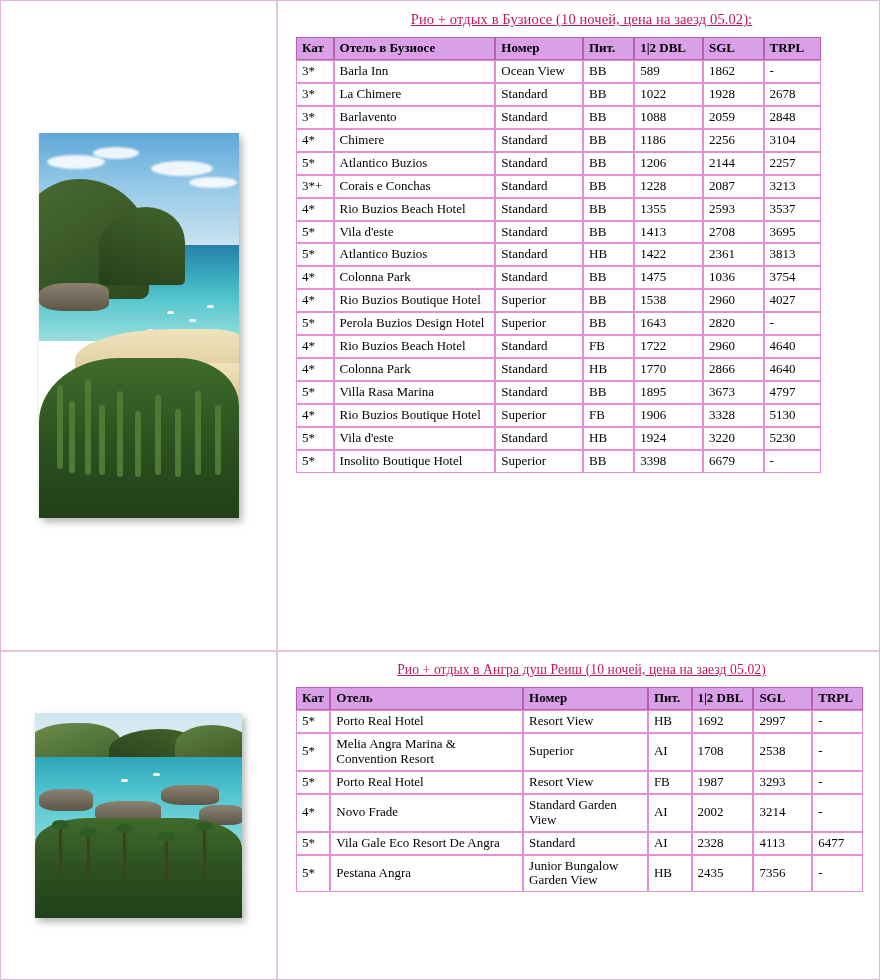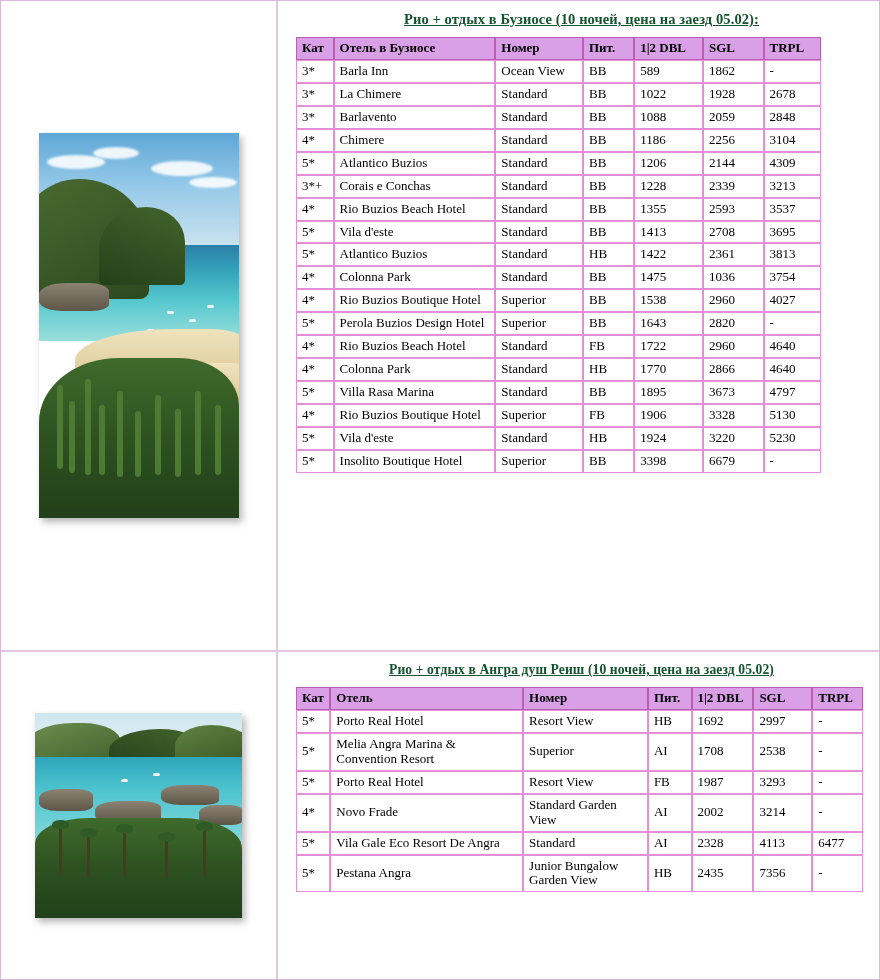--- a/index.html
+++ b/index.html
@@ -125,24 +125,24 @@
     content: "";
     position: absolute;
     top: -5px; left: -7px;
     width: 17px; height: 9px;
     background: #2f5c25;
     border-radius: 50% 50% 40% 40%;
   }
   
   .block-title {
     text-align: center;
-    font-weight: bold;
+    font-weight: normal;
     font-size: 14.5px;
     text-decoration: underline;
-    color: #14532d;
+    color: #be185d;
     margin: 4px 0 9px 0;
     letter-spacing: 0.1px;
   }
   .block-title.small {
     font-size: 13.6px;
   }
   
   table.tariff {
     border-collapse: separate;
     border-spacing: 0;
@@ -290,29 +290,29 @@
               <td>2256</td>
               <td>3104</td>
             </tr>
             <tr>
               <td>5*</td>
               <td>Atlantico Buzios</td>
               <td>Standard</td>
               <td>BB</td>
               <td>1206</td>
               <td>2144</td>
-              <td>4309</td>
+              <td>2257</td>
             </tr>
             <tr>
               <td>3*+</td>
               <td>Corais e Conchas</td>
               <td>Standard</td>
               <td>BB</td>
               <td>1228</td>
-              <td>2339</td>
+              <td>2087</td>
               <td>3213</td>
             </tr>
             <tr>
               <td>4*</td>
               <td>Rio Buzios Beach Hotel</td>
               <td>Standard</td>
               <td>BB</td>
               <td>1355</td>
               <td>2593</td>
               <td>3537</td>

